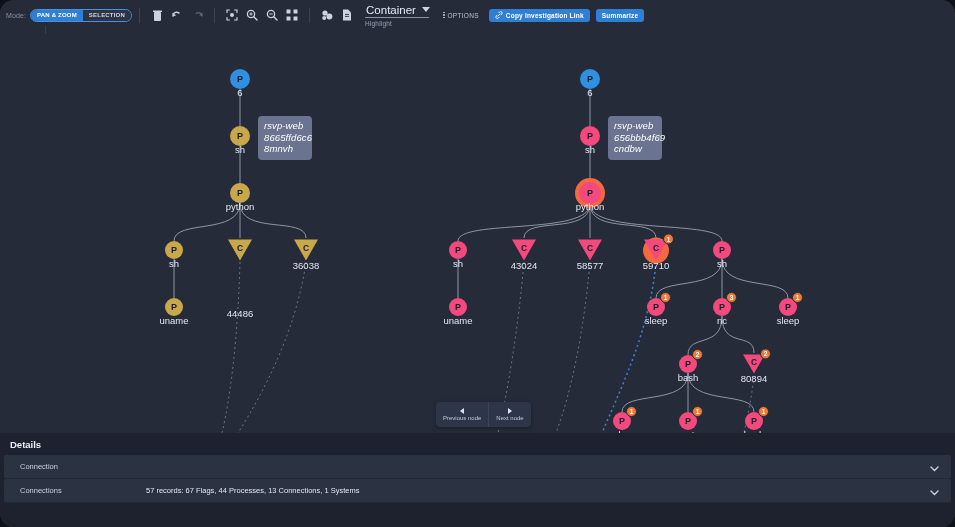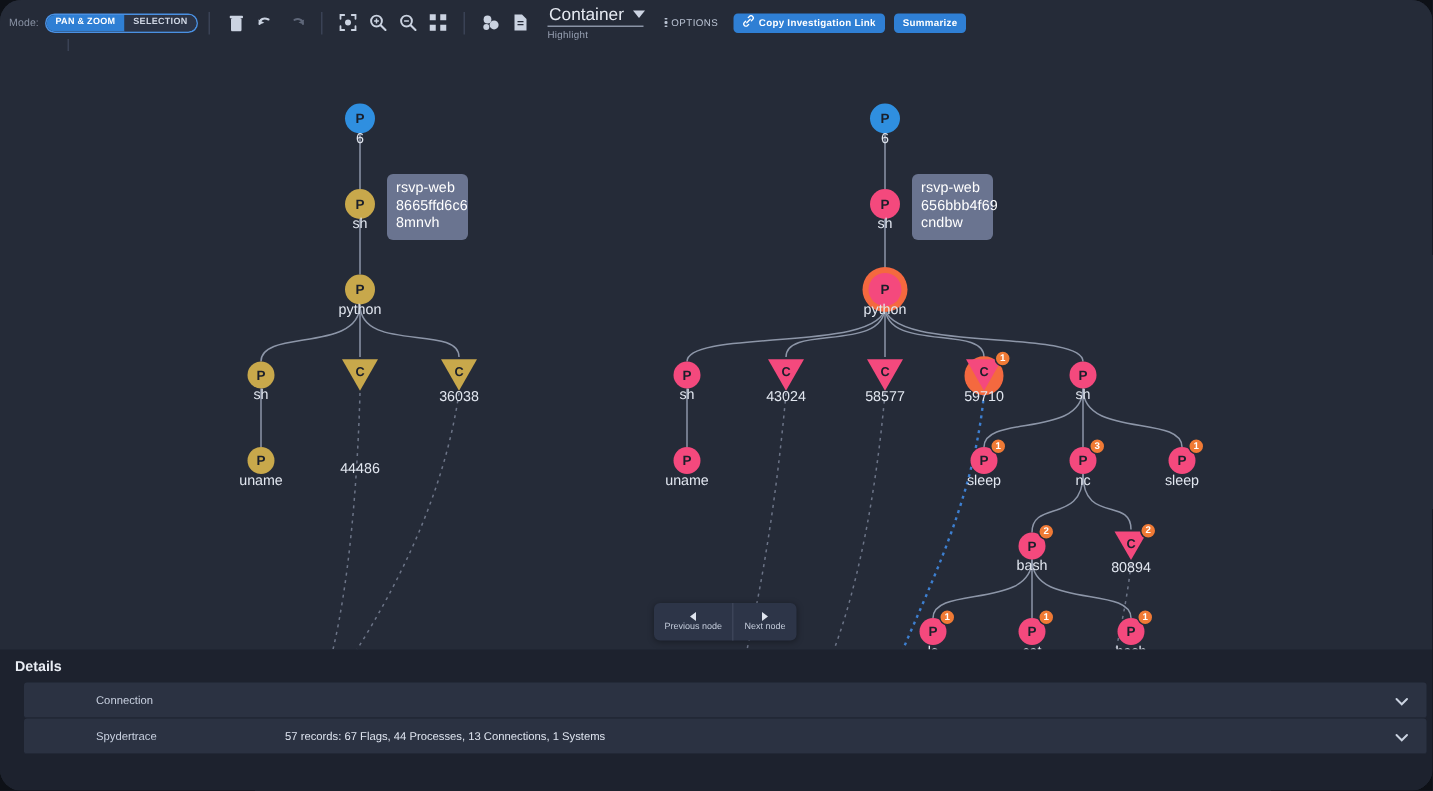--- a/index.html
+++ b/index.html
@@ -96,21 +96,21 @@
   }
   .badge {
     position: absolute; border-radius: 50%; background: #f07a35; color: #fff;
     font-size: 6.5px; font-weight: bold; display: flex; align-items: center; justify-content: center;
     width: 11px; height: 11px; border: 1.5px solid #252b38;
   }
   .halo { position: absolute; border-radius: 50%; background: #f4693f; transform: translate(-50%,-50%); left:50%; top:50%; }
   .tip {
     position: absolute; background: #6a7490; color: #ffffff;
     font-size: 9.5px; line-height: 11.5px; border-radius: 4px;
-    padding: 4px 6px 5px 6px; white-space: pre-line; letter-spacing: .1px;
+    padding: 4px 6px 5px 6px; white-space: pre-line; letter-spacing: .1px; font-style: italic;
   }
 
   
   #navwidget {
     position: absolute; background: #2d3548; border-radius: 4px;
     display: flex; align-items: center; height: 25px;
     box-shadow: 0 1px 4px rgba(0,0,0,.35);
   }
   .navbtn { display: flex; flex-direction: column; align-items: center; gap: 1px; padding: 0 7px; cursor: pointer; }
   .navbtn span.lb { font-size: 6px; color: #c3cbda; white-space: nowrap; }
@@ -123,21 +123,21 @@
     position: absolute; bottom: 0; left: 0; width: 955px; height: 94px;
     background: #1d222e; border-top: 1px solid #39real;
   }
   .details-head {
     height: 22px; display: flex; align-items: center; padding-left: 10px;
     font-size: 9.5px; font-weight: bold; color: #e9edf4;
   }
   .drow {
     height: 24px; display: flex; align-items: center;
     background: #2b3242; border-bottom: 1px solid #222836;
-    margin: 0 4px 0 16px; border-radius: 2px; position: relative; padding-left: 32px;
+    margin: 0 4px 0 4px; border-radius: 2px; position: relative;
   }
   .drow + .drow { margin-top: 0; }
   .dkey { width: 142px; padding-left: 16px; font-size: 7.5px; color: #c9d1e0; }
   .dval { font-size: 7.5px; color: #dfe5f0; }
   .dchev { position: absolute; right: 12px; top: 50%; transform: translateY(-50%); cursor: pointer; }
 </style>
 </head>
 <body>
 
 <div id="app">
@@ -484,21 +484,21 @@
   <div id="details">
     <div class="details-head">Details</div>
     <div id="details-rows">
         <div class="drow">
           <div class="dkey">Connection</div>
           <div class="dchev"><svg width="9" height="6" viewBox="0 0 9 6">
               <path d="M1 1l3.5 3.5L8 1" stroke="#cbd3e1" stroke-width="1.3" fill="none" stroke-linecap="round"></path>
             </svg></div>
         </div>
         <div class="drow">
-          <div class="dkey">Spydertrace</div>
+          <div class="dkey">Connections</div>
           <div class="dval">57 records: 67 Flags, 44 Processes, 13 Connections, 1 Systems</div>
           <div class="dchev"><svg width="9" height="6" viewBox="0 0 9 6">
               <path d="M1 1l3.5 3.5L8 1" stroke="#cbd3e1" stroke-width="1.3" fill="none" stroke-linecap="round"></path>
             </svg></div>
         </div>
       </div>
   </div>
 
 </div>
 

